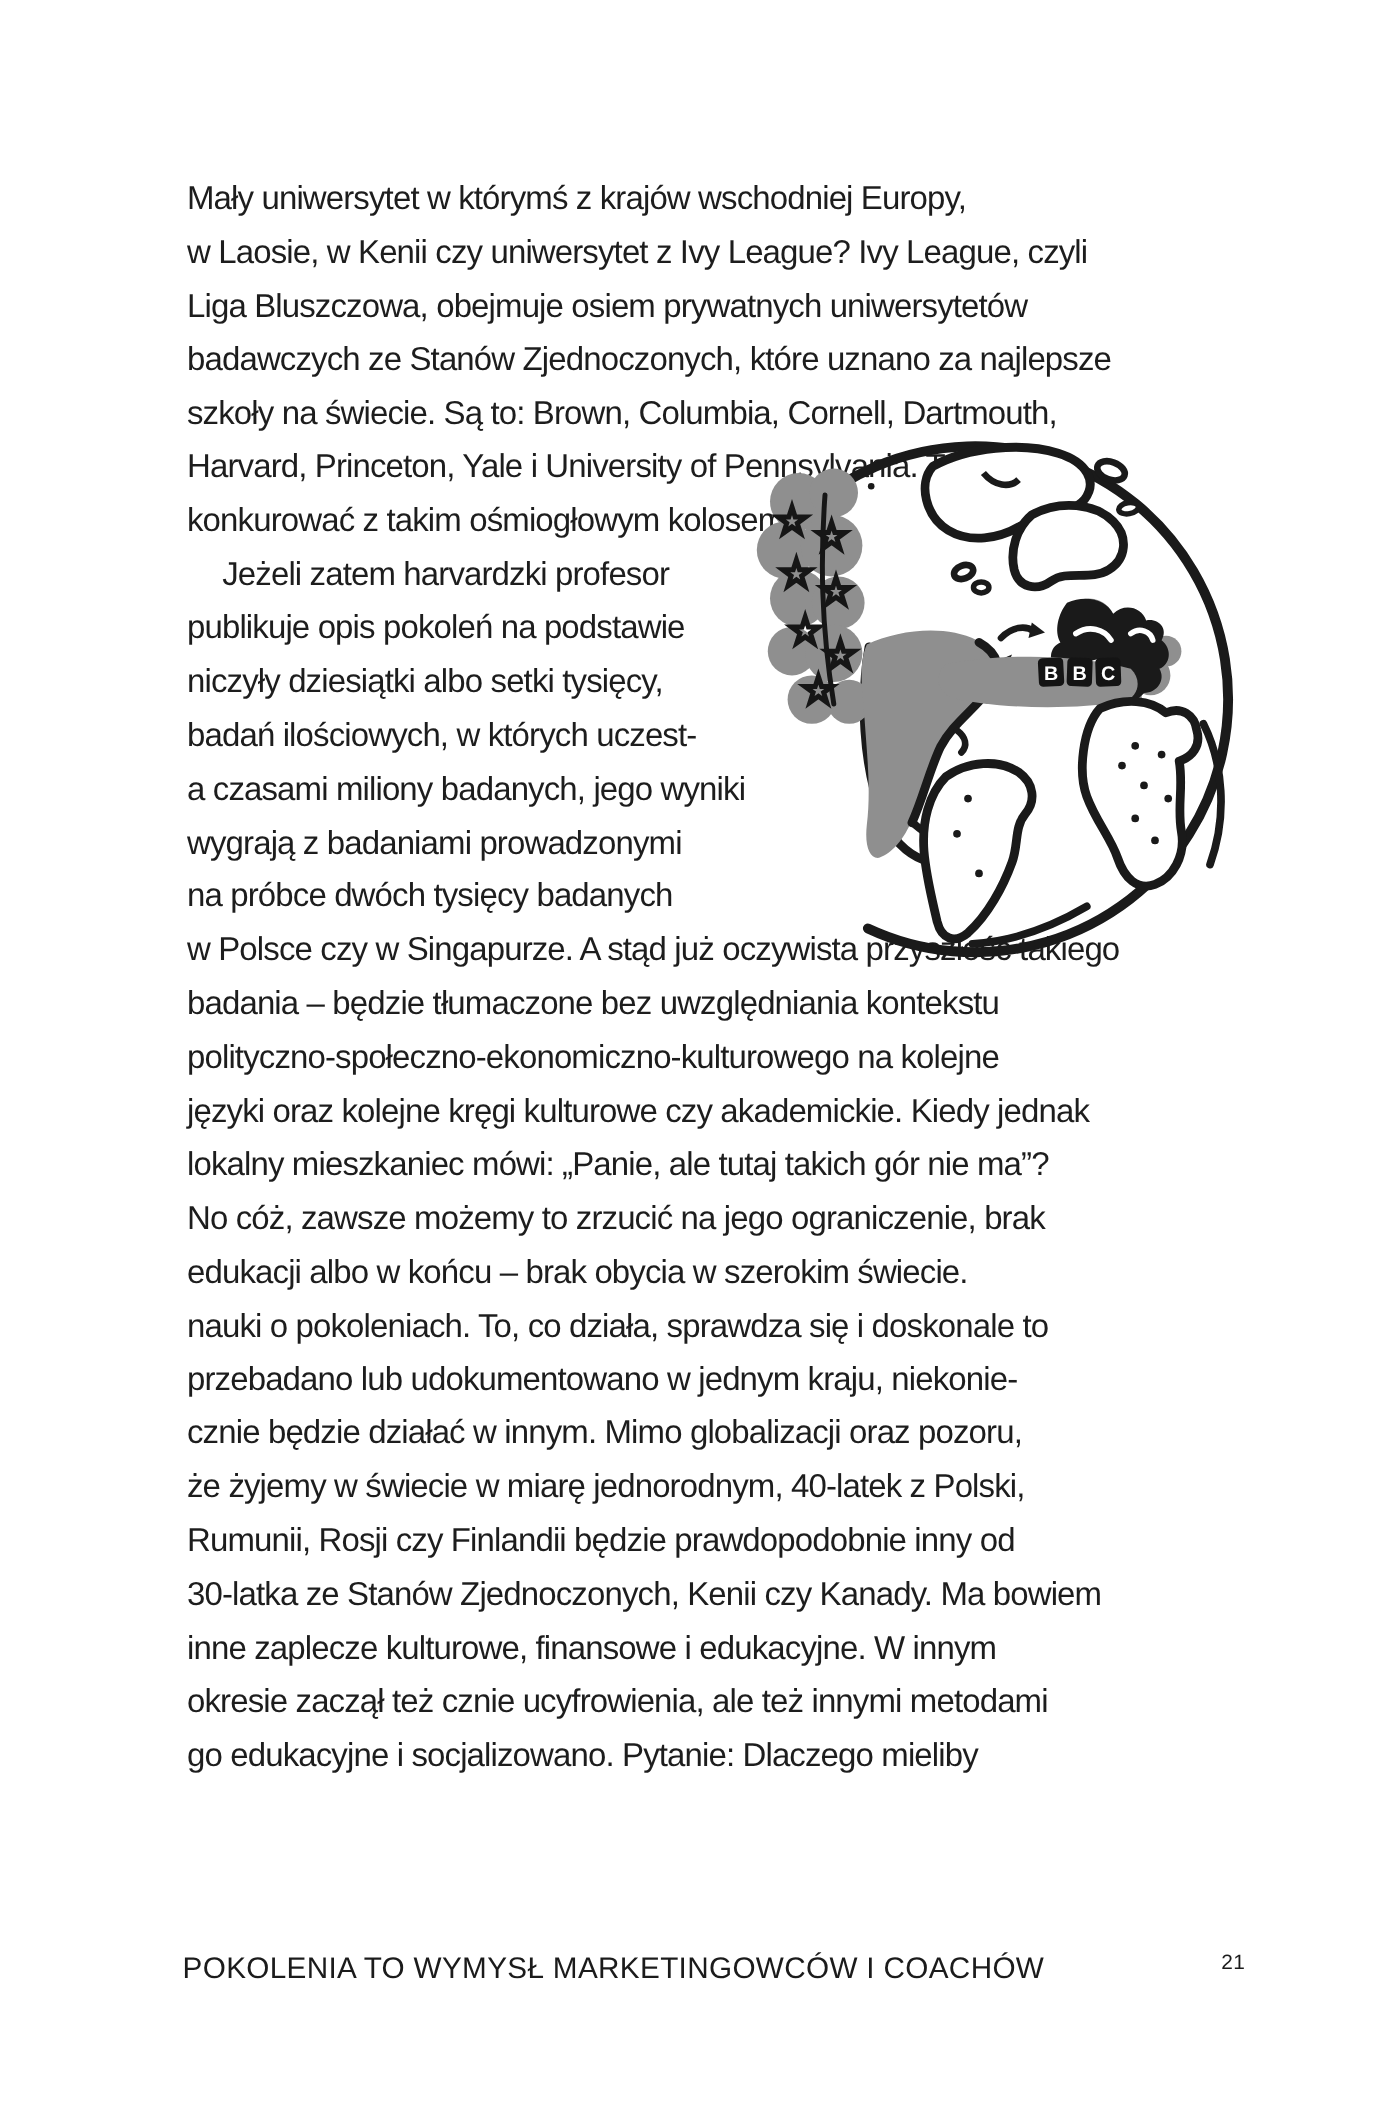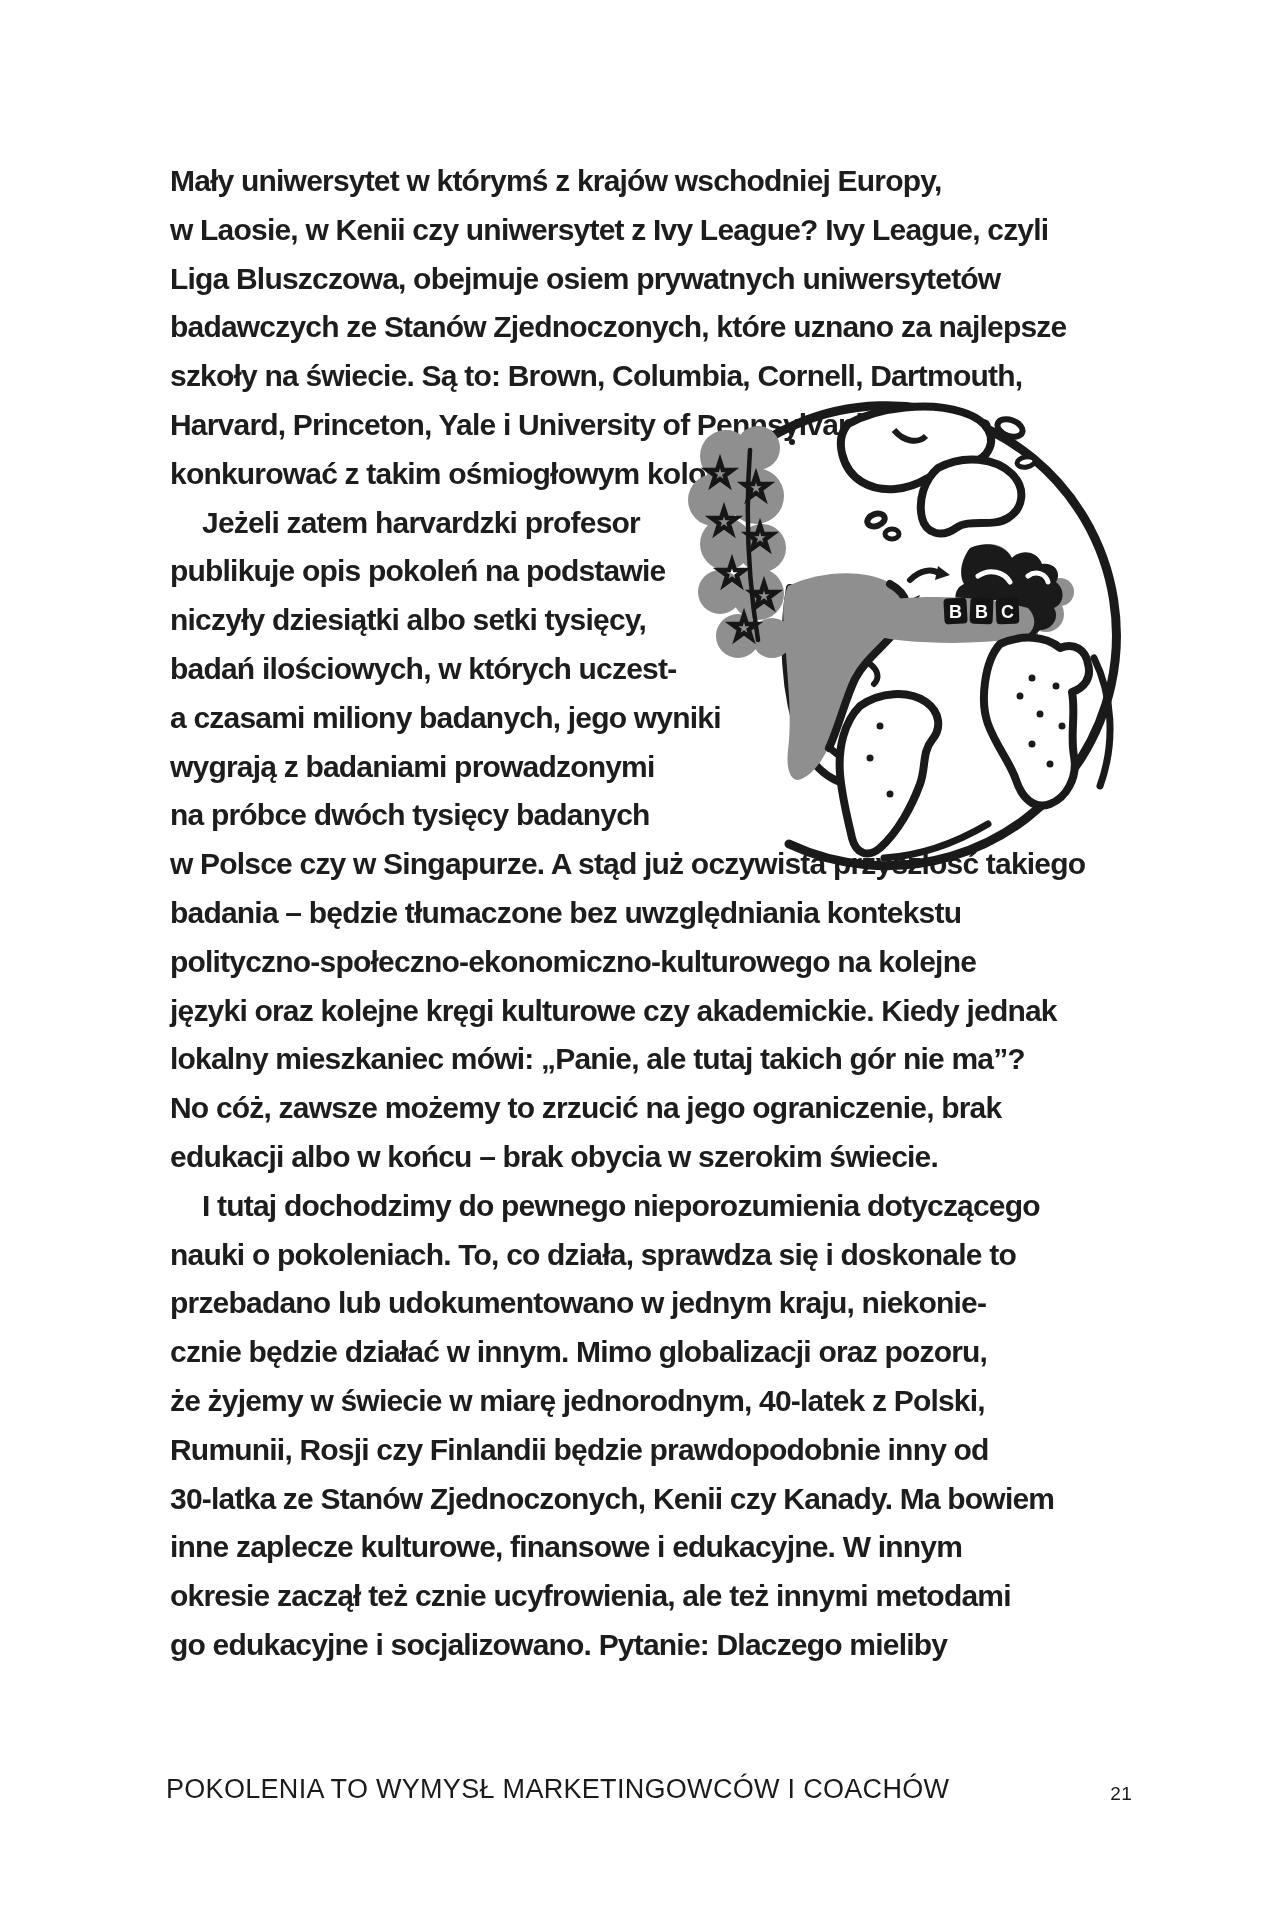--- a/index.html
+++ b/index.html
@@ -7,33 +7,32 @@
     position:relative;
     width:1264px;height:1920px;
     background:#ffffff;
     overflow:hidden;
     font-family:"Liberation Sans", sans-serif;
     margin:0 auto;
   }
   .text-block{
     position:absolute;left:170px;top:157px;
     color:#1d1d1d;
-    font-weight:bold;
   }
   .line{
     font-size:30px;
     line-height:48.8px;
     letter-spacing:-0.8px;
     white-space:pre;
   }
   .line.indent{padding-left:32px;}
   .globe{position:absolute;left:608px;top:396px;}
   .footer{
     position:absolute;left:166px;top:1774px;width:966px;
-    display:flex;justify-content:space-between;align-items:flex-end;
+    display:flex;justify-content:space-between;align-items:flex-start;
     color:#1b1b1b;
   }
   .running-title{
     font-size:27px;letter-spacing:0.3px;white-space:pre;
   }
   .page-number{font-size:19px;letter-spacing:0.3px;}
 </style>
 </head>
 <body>
 
@@ -54,21 +53,20 @@
       <div class="line">a czasami miliony badanych, jego wyniki</div>
       <div class="line">wygrają z badaniami prowadzonymi</div>
       <div class="line">na próbce dwóch tysięcy badanych</div>
       <div class="line">w Polsce czy w Singapurze. A stąd już oczywista przyszłość takiego</div>
       <div class="line">badania – będzie tłumaczone bez uwzględniania kontekstu</div>
       <div class="line">polityczno-społeczno-ekonomiczno-kulturowego na kolejne</div>
       <div class="line">języki oraz kolejne kręgi kulturowe czy akademickie. Kiedy jednak</div>
       <div class="line">lokalny mieszkaniec mówi: „Panie, ale tutaj takich gór nie ma”?</div>
       <div class="line">No cóż, zawsze możemy to zrzucić na jego ograniczenie, brak</div>
       <div class="line">edukacji albo w końcu – brak obycia w szerokim świecie.</div>
-      <div class="line indent">I tutaj dochodzimy do pewnego nieporozumienia dotyczącego</div>
       <div class="line">nauki o pokoleniach. To, co działa, sprawdza się i doskonale to</div>
       <div class="line">przebadano lub udokumentowano w jednym kraju, niekonie-</div>
       <div class="line">cznie będzie działać w innym. Mimo globalizacji oraz pozoru,</div>
       <div class="line">że żyjemy w świecie w miarę jednorodnym, 40-latek z Polski,</div>
       <div class="line">Rumunii, Rosji czy Finlandii będzie prawdopodobnie inny od</div>
       <div class="line">30-latka ze Stanów Zjednoczonych, Kenii czy Kanady. Ma bowiem</div>
       <div class="line">inne zaplecze kulturowe, finansowe i edukacyjne. W innym</div>
       <div class="line">okresie zaczął też cznie ucyfrowienia, ale też innymi metodami</div>
       <div class="line">go edukacyjne i socjalizowano. Pytanie: Dlaczego mieliby</div>
     </div>

